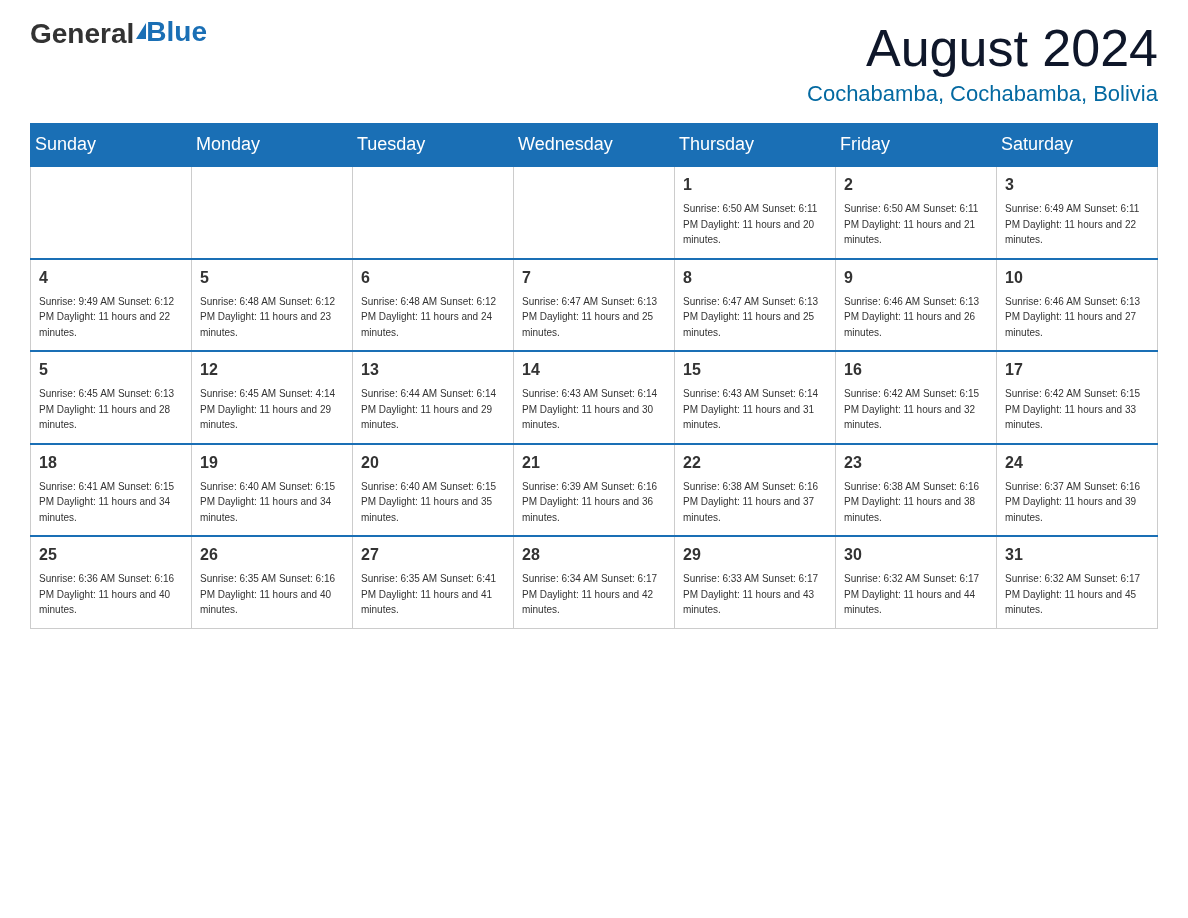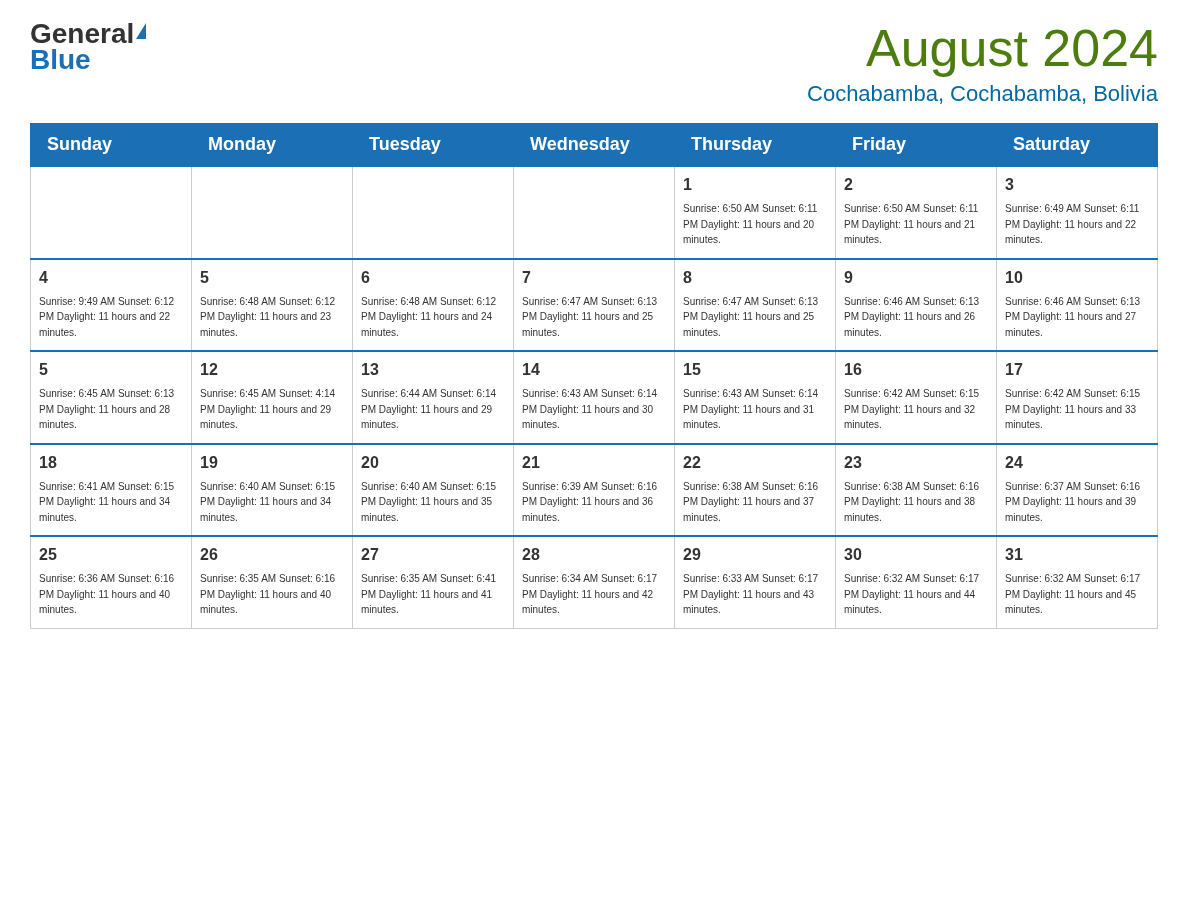--- a/index.html
+++ b/index.html
@@ -12,21 +12,21 @@
       min-height: 918px;
     }
     .header-area {
       display: flex;
       justify-content: space-between;
       align-items: flex-start;
       margin-bottom: 16px;
     }
     .logo {
       display: flex;
-      flex-direction: column;
+      flex-direction: row;
       align-items: flex-start;
     }
     .logo-general {
       font-size: 28px;
       font-weight: bold;
       color: #333;
       line-height: 1;
     }
     .logo-blue {
       font-size: 28px;
@@ -45,39 +45,39 @@
       vertical-align: middle;
       position: relative;
       top: -3px;
     }
     .title-area {
       text-align: right;
     }
     .month-title {
       font-size: 52px;
       font-weight: normal;
-      color: #4d7c0f;
+      color: #0f172a;
       line-height: 1.1;
     }
     .location-title {
       font-size: 22px;
       color: #0369a1;
       margin-top: 4px;
     }
     .calendar-table {
       width: 100%;
       border-collapse: collapse;
       border: 1px solid #aaa;
     }
     .calendar-table th {
       background-color: #1a6fb5;
       color: #fff;
       font-size: 18px;
-      font-weight: bold;
-      padding: 10px 16px;
+      font-weight: normal;
+      padding: 10px 4px;
       text-align: left;
       border: 1px solid #1a6fb5;
     }
     .calendar-table td {
       vertical-align: top;
       padding: 6px 8px 10px 8px;
       border: 1px solid #ccc;
       width: 14.28%;
       min-height: 100px;
       font-size: 13px;

